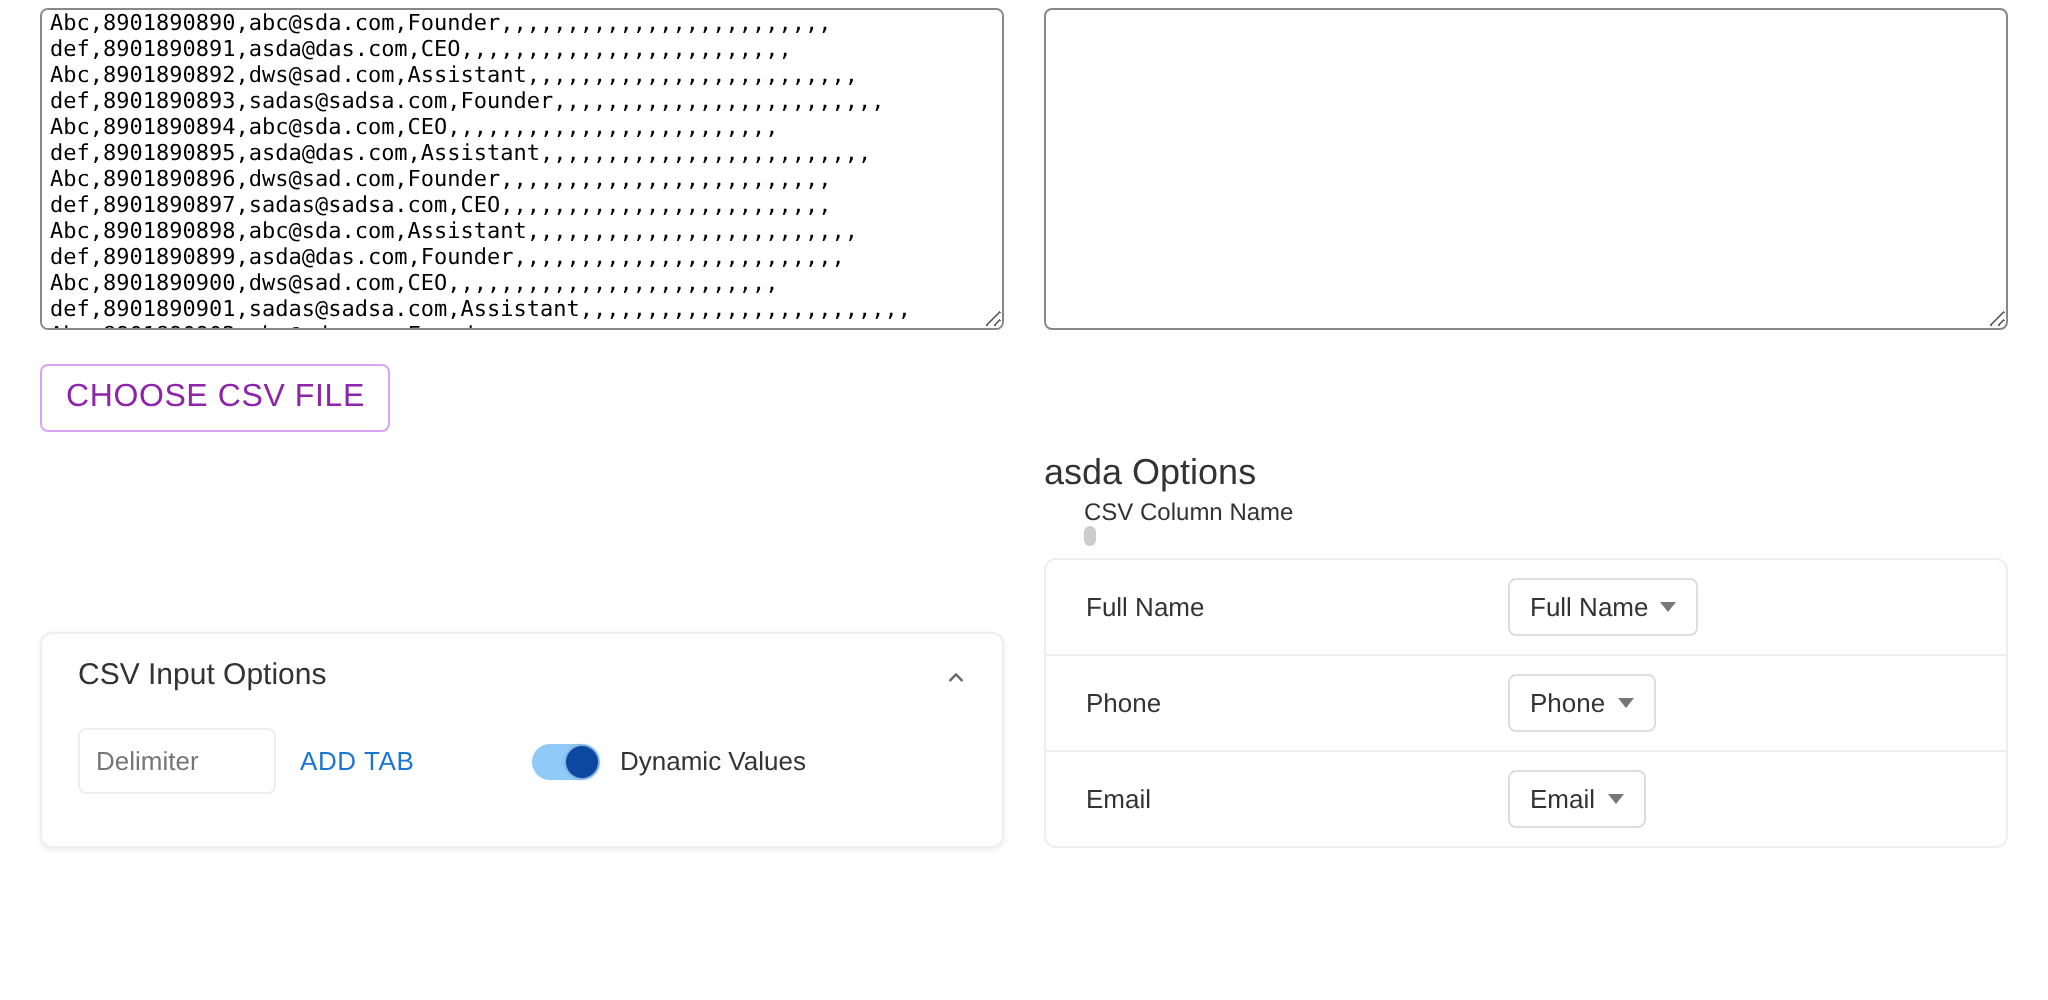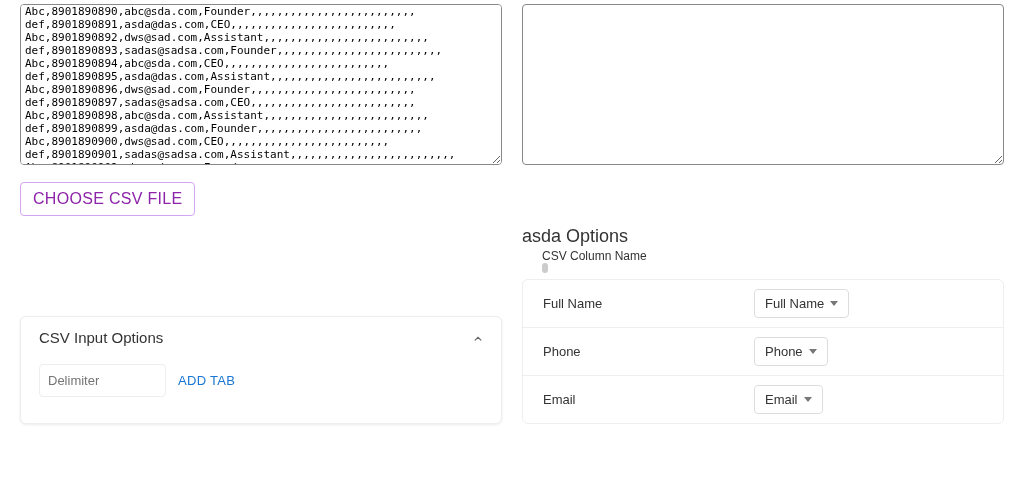--- a/index.html
+++ b/index.html
@@ -19,21 +19,21 @@
   .panels-row { display: flex; gap: 20px; margin-top: 10px; align-items: flex-end; }
   .left-panel { flex: 1; }
   .right-panel { flex: 1; }
   .card { border: 1px solid #eee; border-radius: 6px; box-shadow: 0 1px 3px rgba(0,0,0,0.08); padding: 12px 18px; background: #fff; }
   .card-header { display: flex; justify-content: space-between; align-items: center; margin-bottom: 18px; cursor: pointer; }
   .card-header h3 { font-size: 15px; font-weight: 400; }
   .chevron { width: 12px; height: 12px; }
   .opts-row { display: flex; align-items: center; gap: 10px; margin-bottom: 14px; }
   .opt-left { flex: 1; display: flex; align-items: center; gap: 12px; }
   .opt-right { flex: 1; display: flex; align-items: center; gap: 10px; }
-  .delim-input { width: 127px; padding: 8px 8px; border: 1px solid #eee; border-radius: 4px; font-size: 13px; color: #888; }
+  .delim-input { width: 99px; padding: 8px 8px; border: 1px solid #eee; border-radius: 4px; font-size: 13px; color: #888; }
   .add-tab { color: #1976d2; font-size: 13px; letter-spacing: 0.3px; cursor: pointer; }
   .toggle { width: 34px; height: 18px; border-radius: 10px; background: #1976d2; position: relative; display: inline-block; flex-shrink: 0; }
   .toggle::after { content: ""; position: absolute; top: 1px; right: 1px; width: 16px; height: 16px; border-radius: 50%; background: #0d47a1; box-shadow: 0 0 2px rgba(0,0,0,.3); }
   .toggle-track-light { background: #90caf9; }
   .opt-label { font-size: 13px; }
   .vcard-h { font-size: 18px; font-weight: 400; margin-bottom: 2px; }
   .vcard-head-row { display: flex; padding: 0 8px 6px 20px; font-weight: 400; font-size: 12px; flex-direction: column; }
   .vcard-head-row .c1 { flex: 1; }
   .vcard-head-row .c2 { width: 220px; }
   .vcard-head-row .c3 { width: 6px; background: #ccc; border-radius: 3px; height: 10px; align-self: flex-start; }
@@ -88,20 +88,24 @@
           <svg viewBox="0 0 24 24" width="14" height="14">
               <path d="M7 14l5-5 5 5" stroke="#666" stroke-width="2" fill="none" stroke-linecap="round"></path>
             </svg>
         </span>
       </div>
       <div class="opts-row">
         <div class="opt-left">
           <input class="delim-input" placeholder="Delimiter" style="">
           <span class="add-tab">ADD TAB</span>
         </div>
+        <div class="opt-right">
+          <span class="toggle toggle-track-light"></span>
+          <span class="opt-label">Dynamic Values</span>
+        </div>
       </div>
     </div>
   </div>
 
   <div class="right-panel">
     <div class="vcard-h">asda Options</div>
     <div class="vcard-head-row">
       <div class="c1">CSV Column Name</div>
       <div class="c3"></div>
     </div>

